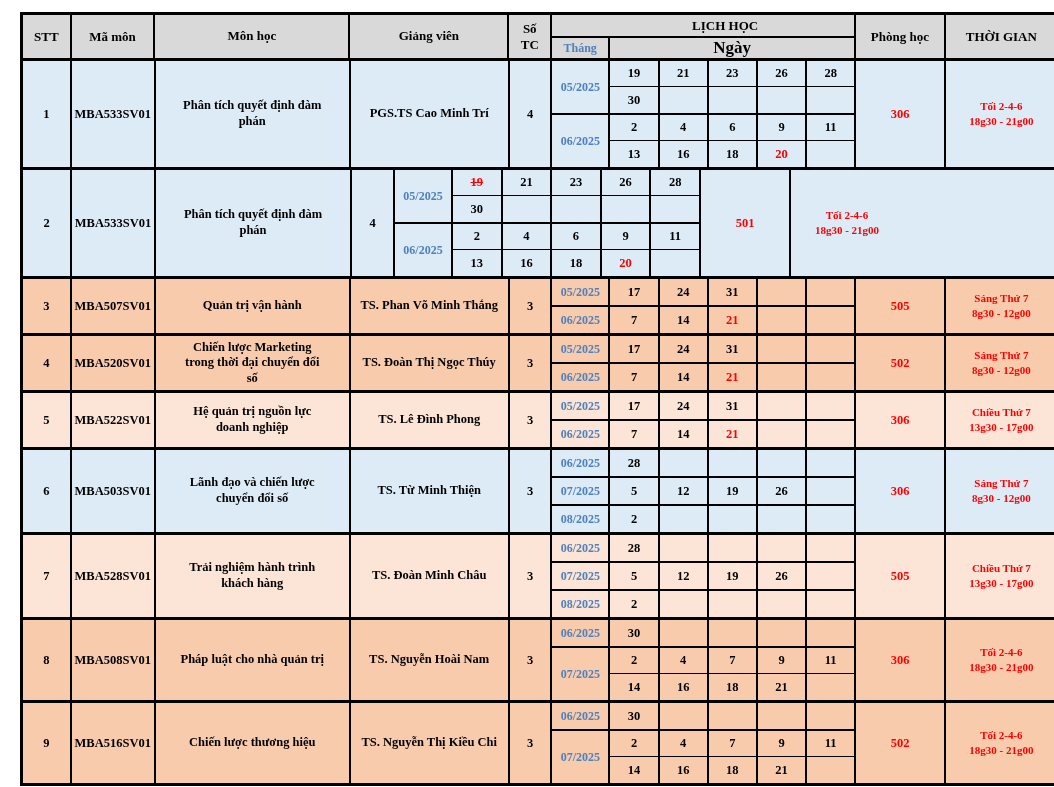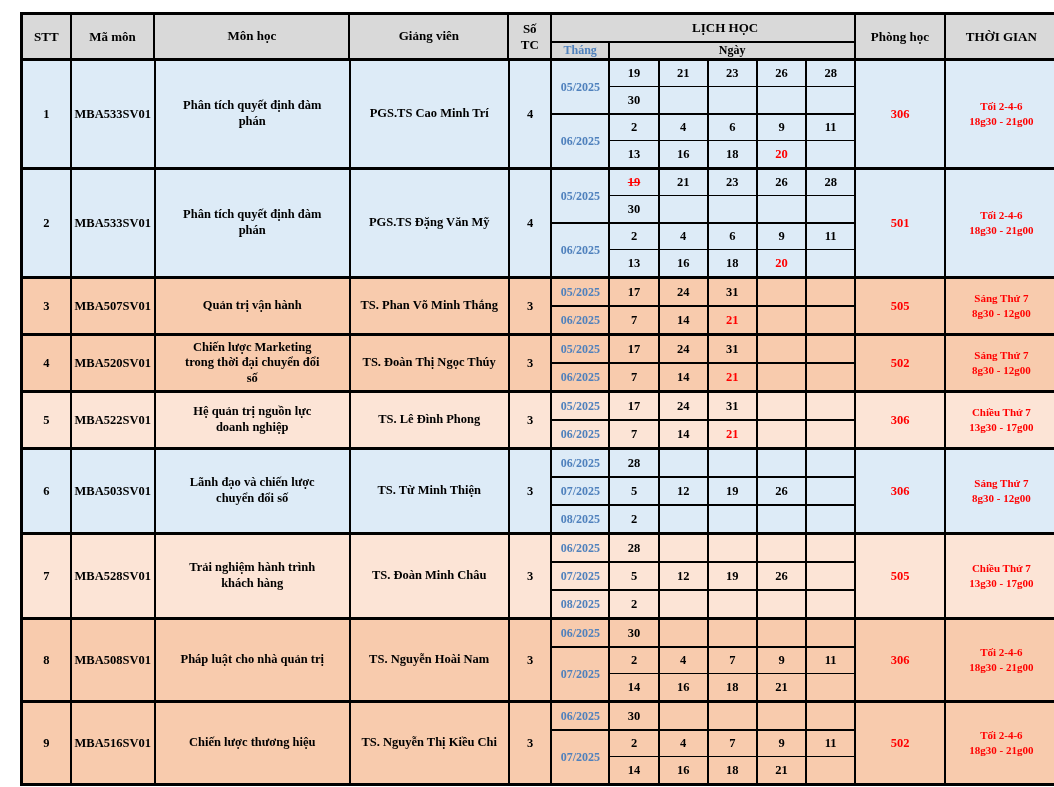--- a/index.html
+++ b/index.html
@@ -28,21 +28,21 @@
 
   
   .hdr{display:flex; background:var(--hdr-bg); border-bottom:3px solid var(--border); height:46px;}
   .hdr .cell{font-size:13px;}
   .hdr-sched{width:306px; display:flex; flex-direction:column; border-right:2px solid var(--border);}
   .hdr-lich{height:32px; border-bottom:2px solid var(--border); display:flex;
     align-items:center; justify-content:center; font-size:13px;padding-left:44px;}
   .hdr-sub{flex:1; display:flex;}
   .hdr-thang{width:58px; border-right:2px solid var(--border); display:flex;
     align-items:center; justify-content:center; color:var(--blue-text); font-size:12px;}
-  .hdr-ngay{flex:1; display:flex; align-items:center; justify-content:center; font-size:12px;}
+  .hdr-ngay{flex:1; display:flex; align-items:center; justify-content:center; font-size:17px;}
 
   
   .course-row{display:flex; border-bottom:3px solid var(--border); align-items:stretch;}
   .course-row:last-child{border-bottom:none;}
 
   .schedule{width:306px; display:flex; flex-direction:column; border-right:2px solid var(--border);}
   .month-group{display:flex; border-bottom:2px solid var(--border); align-items:stretch;}
   .month-group:last-child{border-bottom:none;}
   .month{width:58px; border-right:2px solid var(--border); display:flex; align-items:center;
     justify-content:center; color:var(--blue-text); font-size:12px;}
@@ -126,21 +126,20 @@
         <div class="cell room">306</div>
         <div class="cell time">
           <div class="tline">Tối 2-4-6</div>
           <div class="tline">18g30 - 21g00</div>
         </div>
       </div>
       <div class="course-row" style="background: rgb(221, 235, 247);">
         <div class="cell stt">2</div>
         <div class="cell code">MBA533SV01</div>
         <div class="cell subject">Phân tích quyết định đàm phán</div>
-        <div class="cell lecturer">PGS.TS Đặng Văn Mỹ</div>
         <div class="cell credits">4</div>
         <div class="schedule">
           <div class="month-group">
             <div class="month">05/2025</div>
             <div class="lines">
               <div class="line">
                 <div class="day red strike">19</div>
                 <div class="day">21</div>
                 <div class="day">23</div>
                 <div class="day">26</div>

